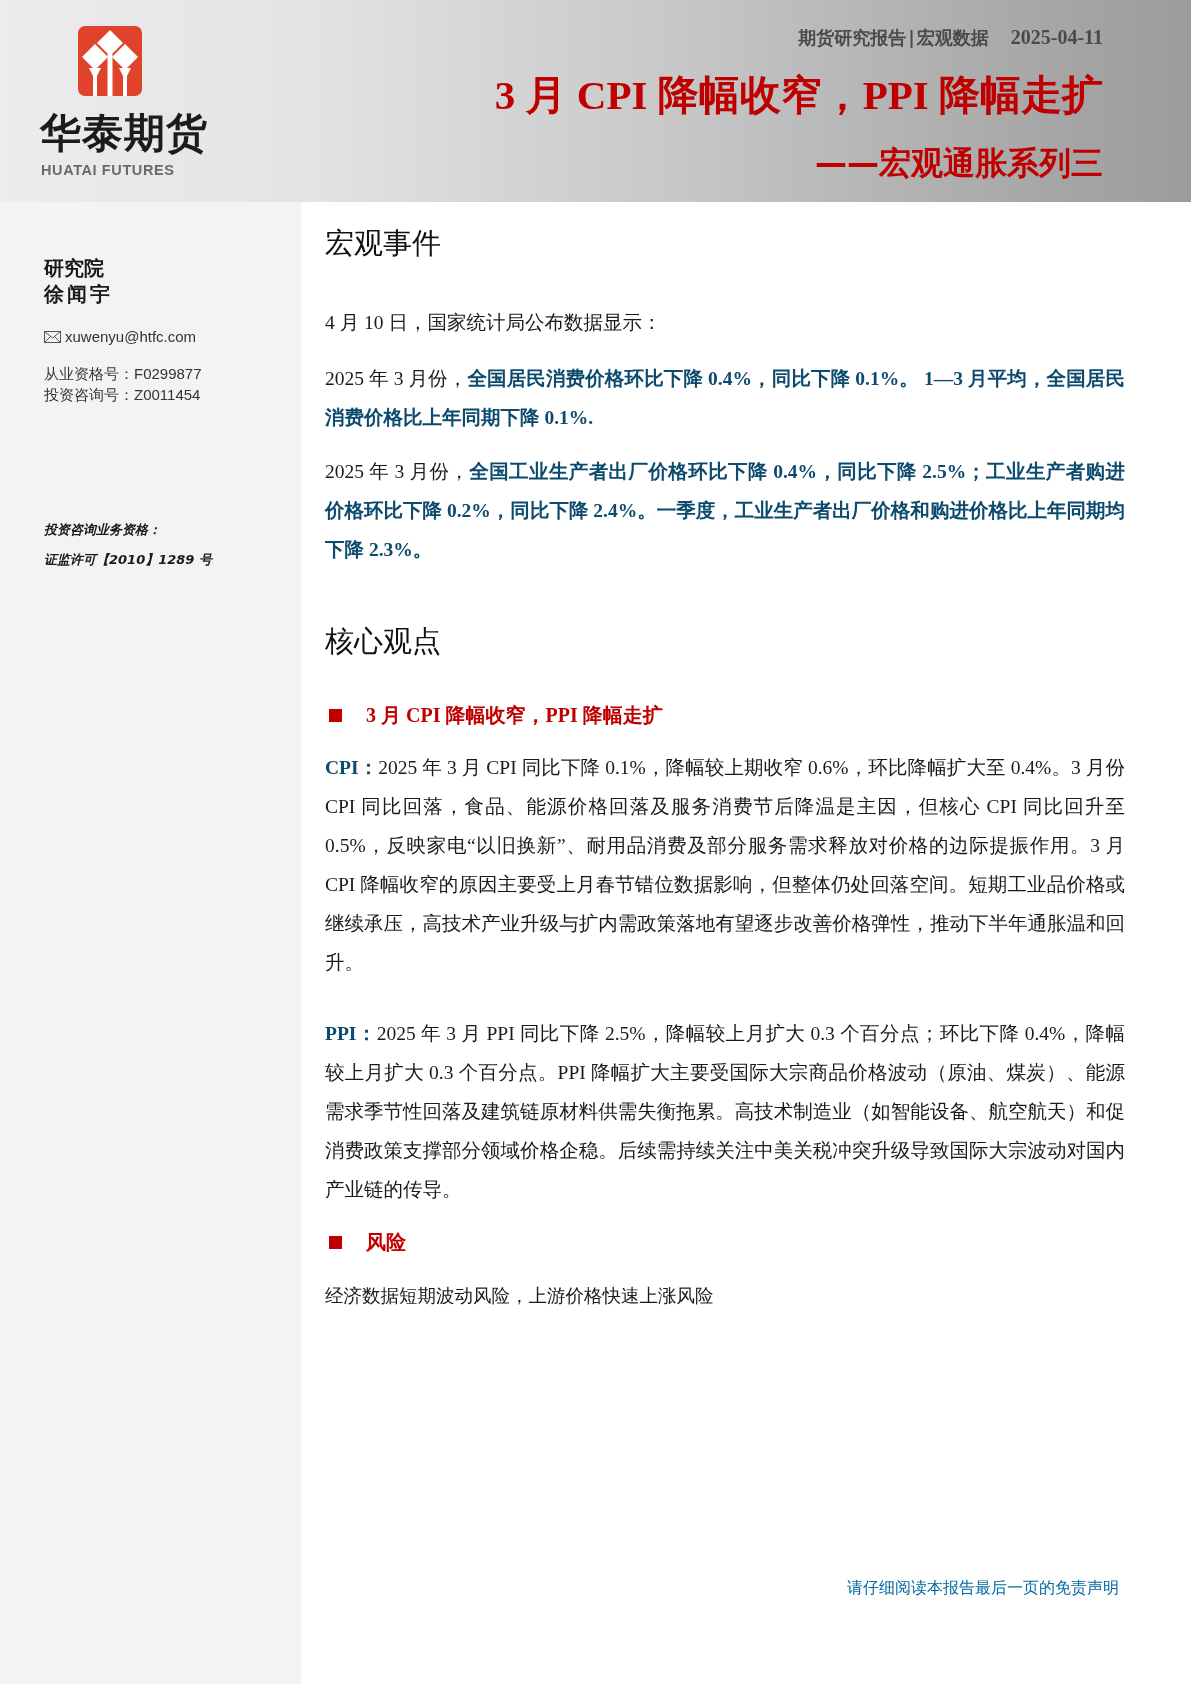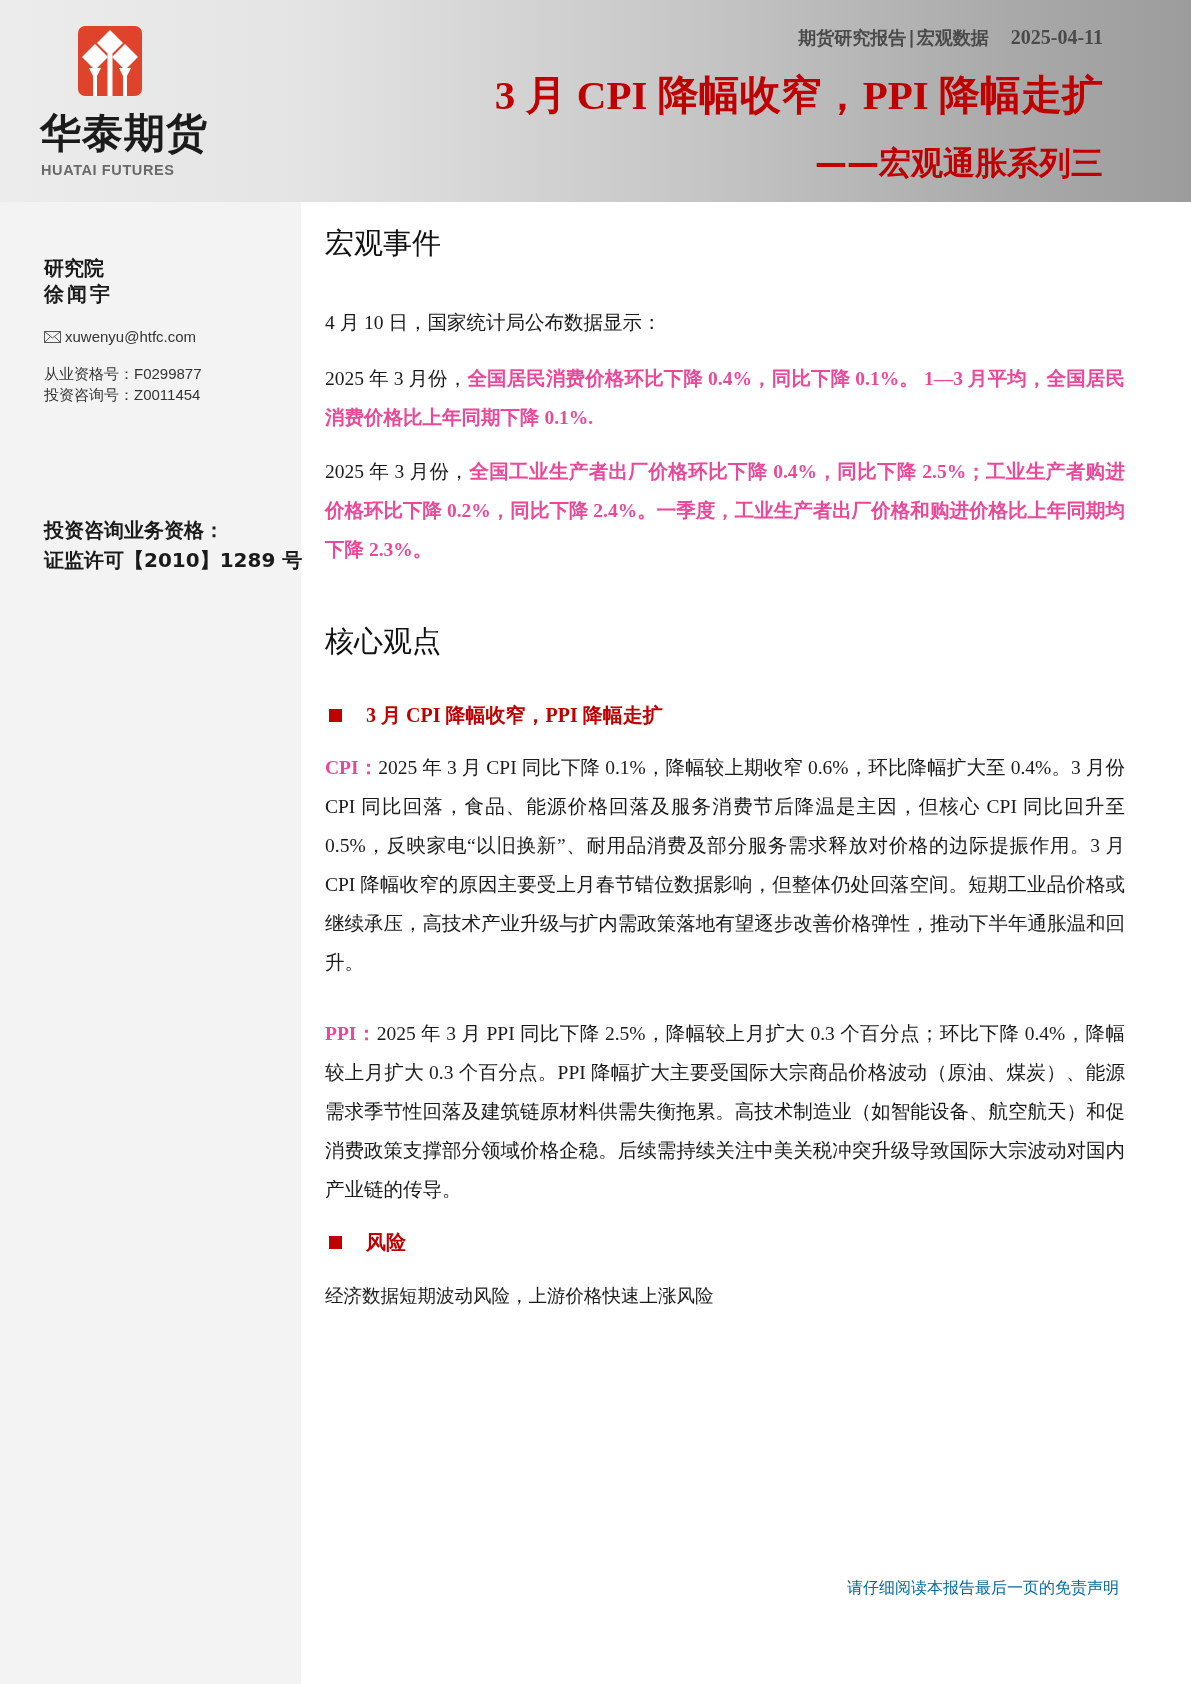--- a/index.html
+++ b/index.html
@@ -58,35 +58,36 @@
       position: absolute; left: 44px;
       font-family: "Liberation Sans", sans-serif; font-size: 15px; color: #333;
       white-space: nowrap;
     }
     .sb-email { top: 126px; display: flex; align-items: center; gap: 4px; }
     .sb-license { top: 163px; }
     .sb-consult { top: 184px; }
     .mail-icon { width: 17px; height: 12px; display: inline-block; }
     .sb-qual {
       position: absolute; left: 44px; top: 313px;
-      font-family: "DejaVu Sans", sans-serif; font-weight: bold; font-size: 20px; color: #1a1a1a; line-height: 30px;
+      font-family: "DejaVu Sans", sans-serif; font-weight: bold; font-size: 13px; color: #1a1a1a; line-height: 30px;
       white-space: nowrap;
+      font-style: italic;
     }
     .main { position: absolute; left: 325px; top: 202px; width: 800px; }
     .h1 {
       position: absolute; left: 0;
       font-family: "DejaVu Sans", sans-serif; font-weight: normal; font-size: 29px; color: #111;
       white-space: nowrap;
     }
     .para {
       position: absolute; left: 0; width: 800px;
       font-family: "Liberation Serif", "DejaVu Serif", serif; font-size: 19.5px;
       line-height: 39px; color: #1a1a1a; text-align: justify;
     }
-    .para b { font-weight: bold; color: #ec4899; }
+    .para b { font-weight: bold; color: #0c4a6e; }
     .bullet-title {
       position: absolute; left: 4px;
       display: flex; align-items: center;
       font-family: "Liberation Serif", "DejaVu Serif", serif; font-weight: bold; font-size: 20px; color: #c00000;
       white-space: nowrap;
     }
     .sq { width: 13px; height: 13px; background: #c00000; display: inline-block; margin-right: 24px; }
     .footer-note {
       position: absolute; right: 72px; top: 1578px;
       font-family: "DejaVu Sans", sans-serif; font-size: 16px; color: #0369a1; white-space: nowrap;

